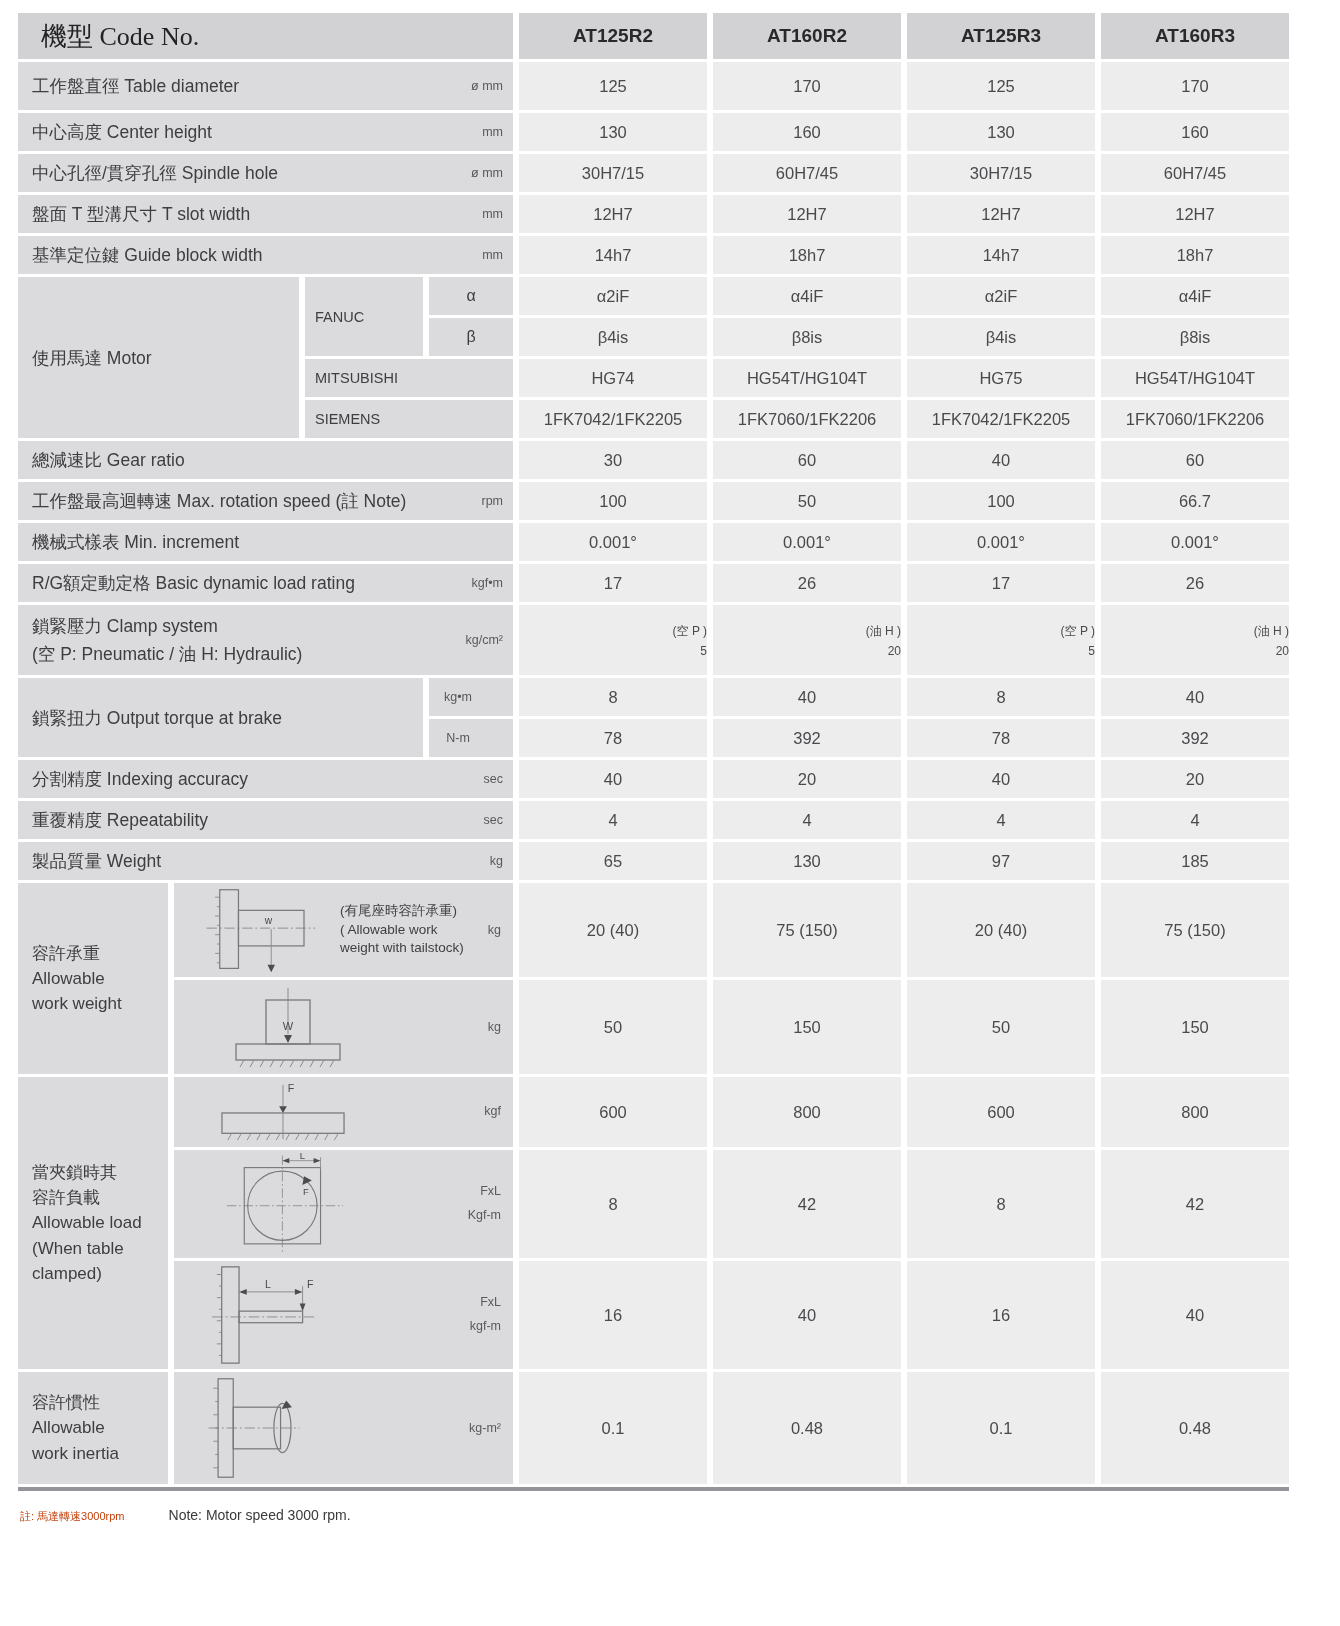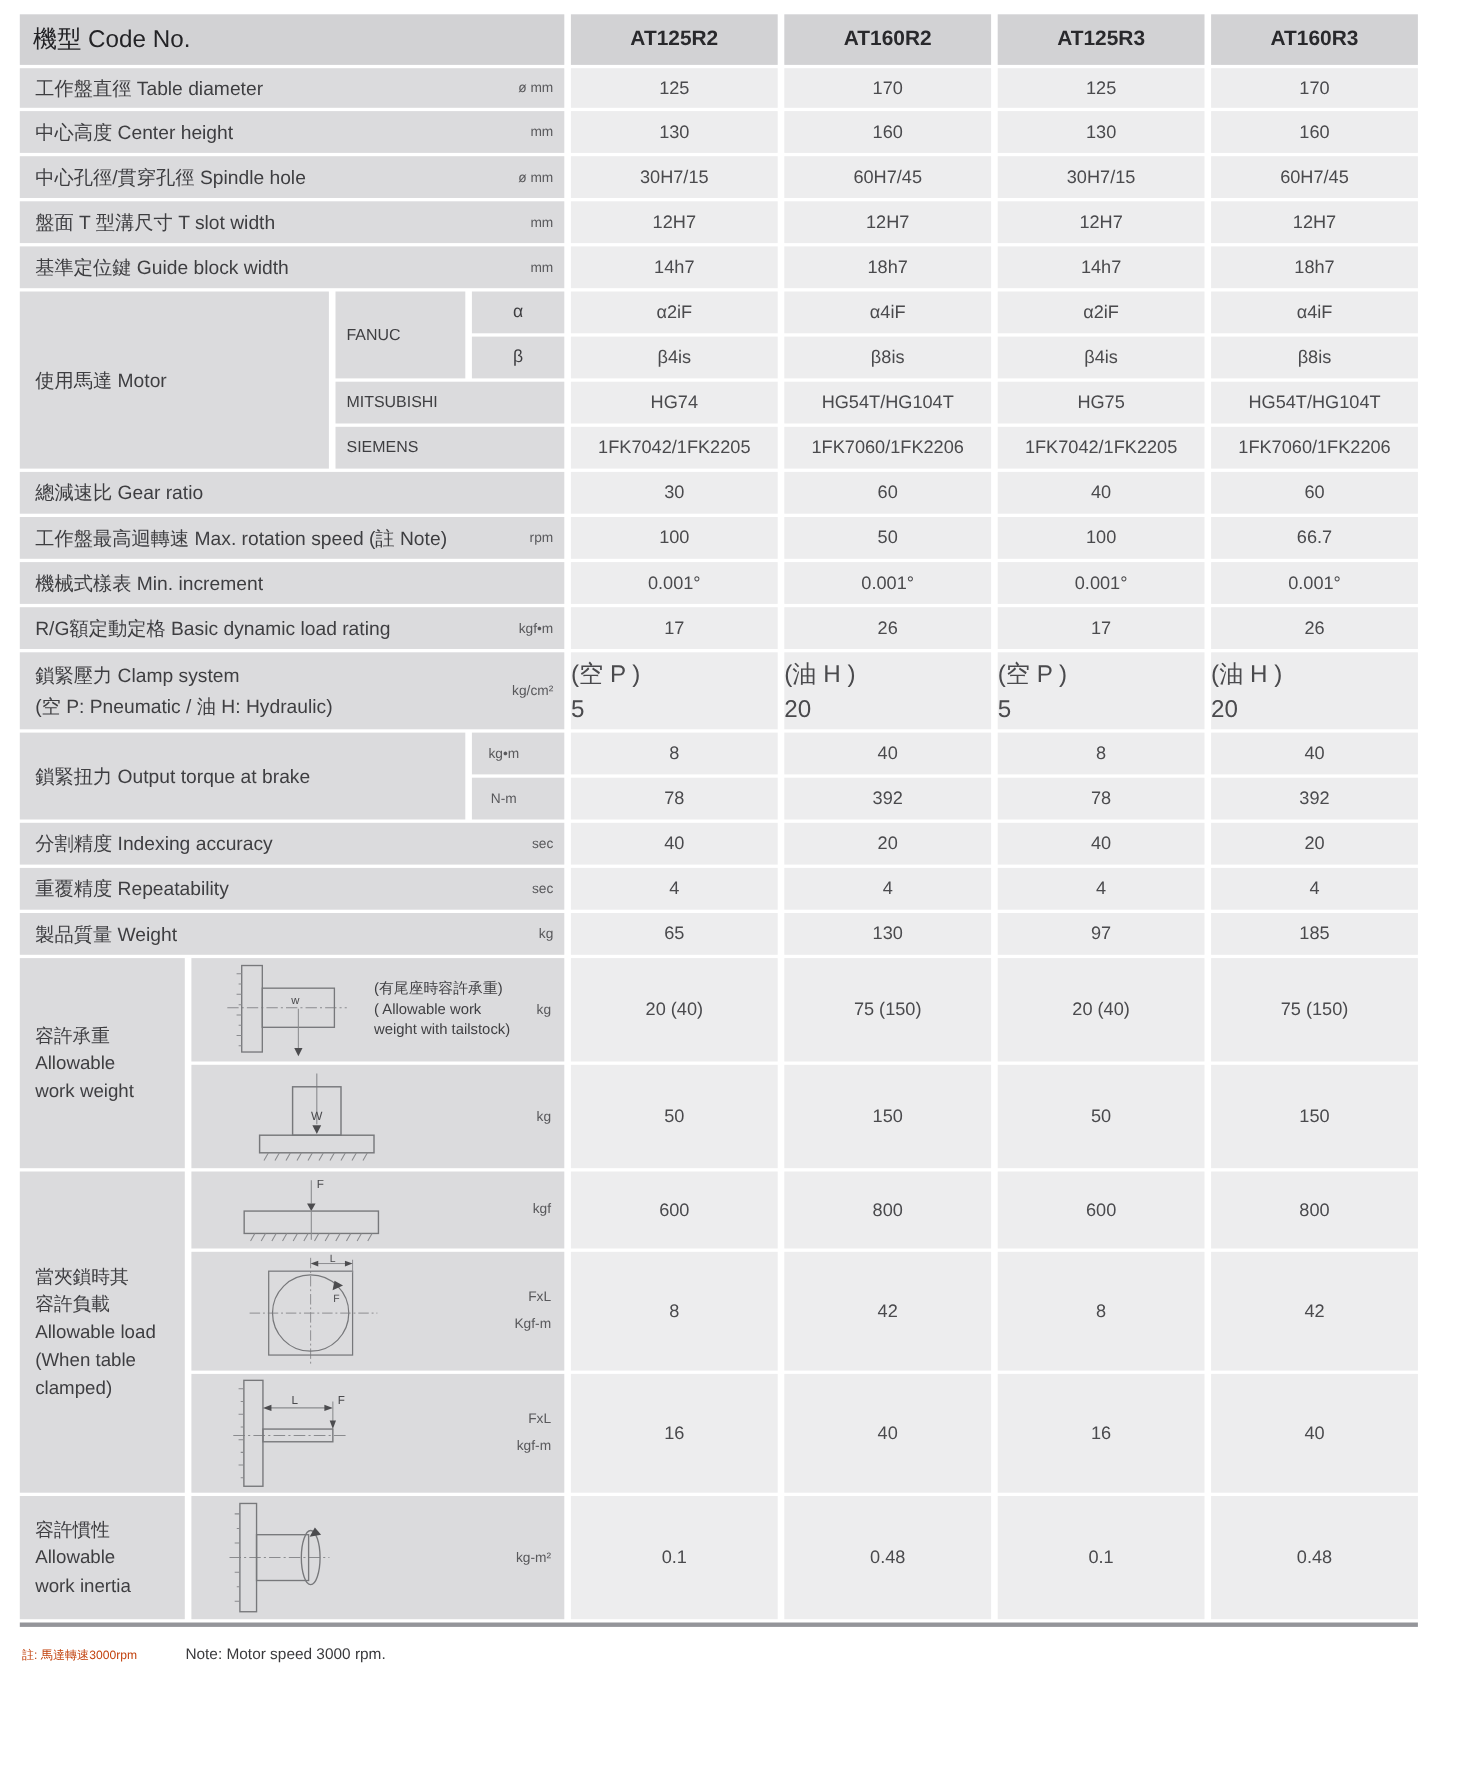--- a/index.html
+++ b/index.html
@@ -24,34 +24,34 @@
   col.cd{width:188px}
 
   td {
     background:#ededee; padding:0; vertical-align:middle;
     text-align:center; font-size:16.5px; color:#4a4a4d;
     overflow:hidden;
   }
   td.lab { background:#dbdbdd; text-align:left; }
   tr.hdr td { background:#d2d2d4; }
   tr.hdr td.code { font-weight:bold; font-size:19px; color:#29292c; }
-  td.hdrlab { font-size:22px; color:#232326; padding-left:12px; text-align:left; }
+  td.hdrlab { font-size:26px; color:#232326; padding-left:23px; text-align:left;font-family:Liberation Serif, serif; }
 
   .labflex { display:flex; justify-content:space-between; align-items:center;
              padding:0 10px 0 14px; width:100%; }
   .lbl { font-size:17.5px; color:#3e3e41; white-space:nowrap; }
   .unit { font-size:12.5px; color:#59595c; white-space:nowrap; }
   .labpad { padding-left:14px; font-size:17.5px; color:#3e3e41; }
 
   td.brand { padding-left:10px; font-size:14.5px; color:#3e3e41; }
   td.greek { text-align:center; font-size:16px; color:#3e3e41; }
   td.unitcell { text-align:center; padding-right:26px; font-size:12.5px; color:#59595c; }
 
   .stack2 { display:flex; flex-direction:column; gap:4px; }
-  .clampval { display:flex; flex-direction:column; gap:4px; align-items:flex-start; font-size:22px; }
+  .clampval { display:flex; flex-direction:column; gap:4px; align-items:flex-end; font-size:12px; }
 
   .biglabel { display:flex; flex-direction:column; gap:4px; padding-left:14px; }
   .biglabel div { font-size:17px; color:#3e3e41; line-height:1.25; }
 
   .diagcell { display:flex; align-items:center; padding:0 12px 0 26px; width:100%; }
   .diagcell .spacer { flex:1; }
   .cap { margin-left:20px; font-size:13.5px; color:#3f3f42; line-height:1.4; }
   .unit2 { text-align:right; font-size:12.5px; color:#59595c; line-height:1.9; }
 
   svg.diag { display:block; }
@@ -87,21 +87,21 @@
 
     <tbody>
           <tr class="hdr" style="height:46px">
       <td colspan="4" class="hdrlab">機型 Code No.</td>
       <td class="code">AT125R2</td>
       <td class="code">AT160R2</td>
       <td class="code">AT125R3</td>
       <td class="code">AT160R3</td>
     </tr>
 
-    <tr style="height:36px">
+    <tr style="height:48px">
       <td colspan="4" class="lab">
               <div class="labflex">
                 <span class="lbl">工作盤直徑 Table diameter</span>
                 <span class="unit">ø mm</span>
               </div>
             </td>
       <td>125</td>
       <td>170</td>
       <td>125</td>
       <td>170</td>

